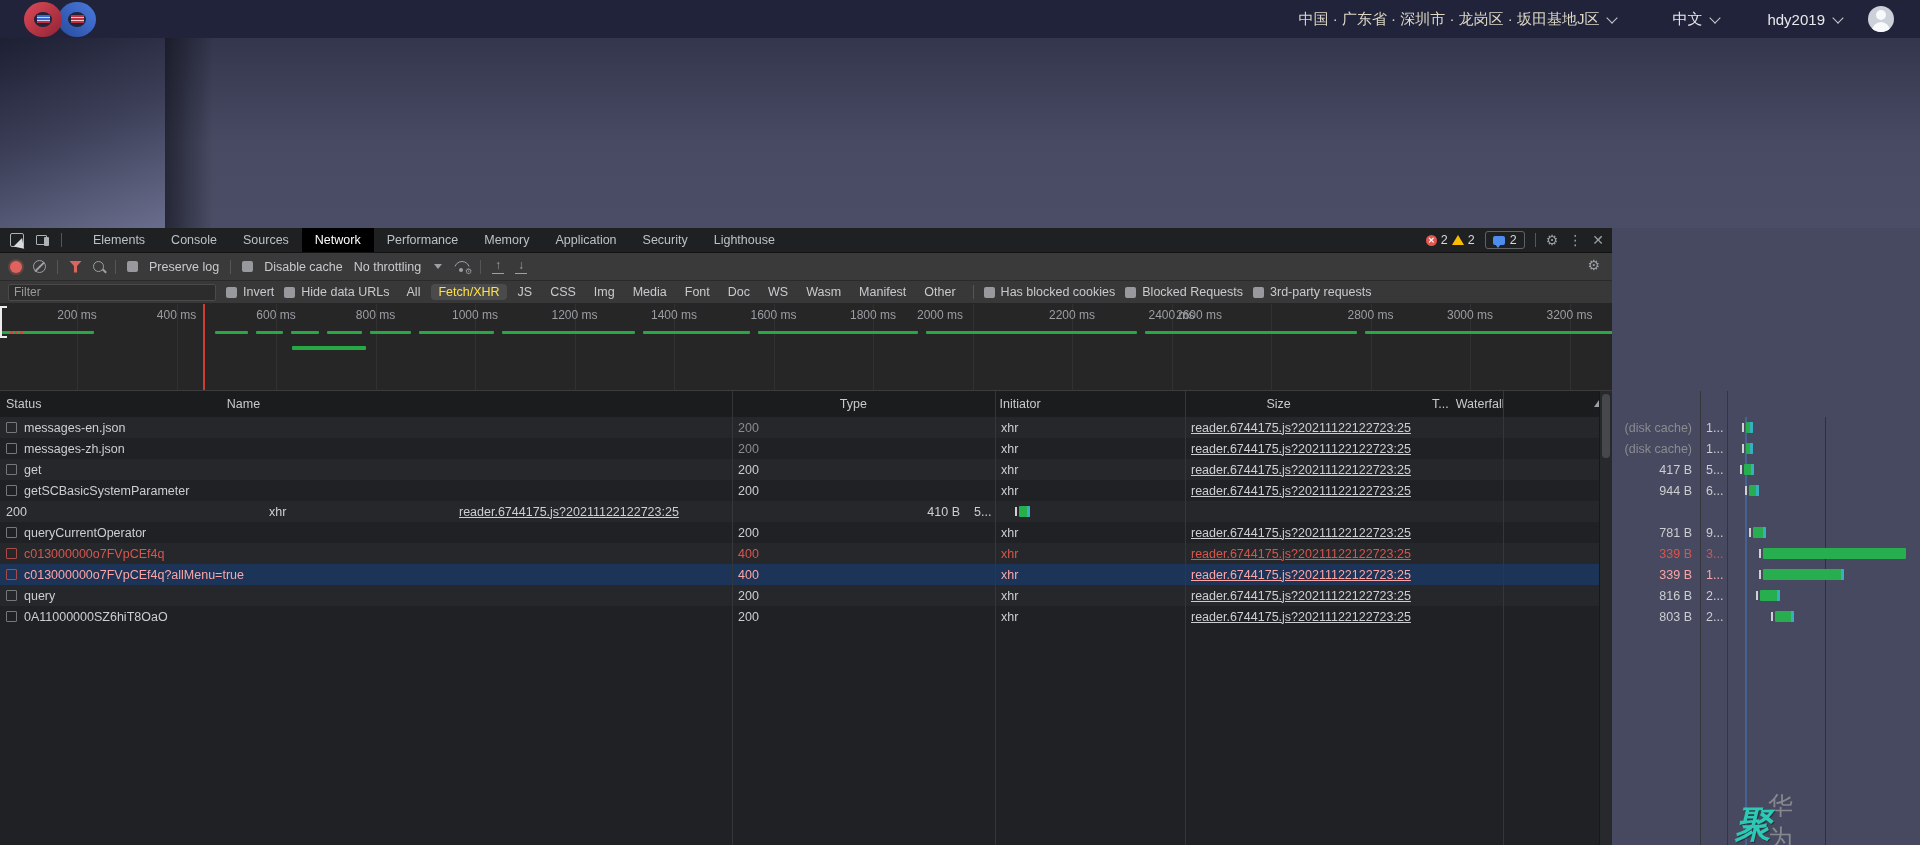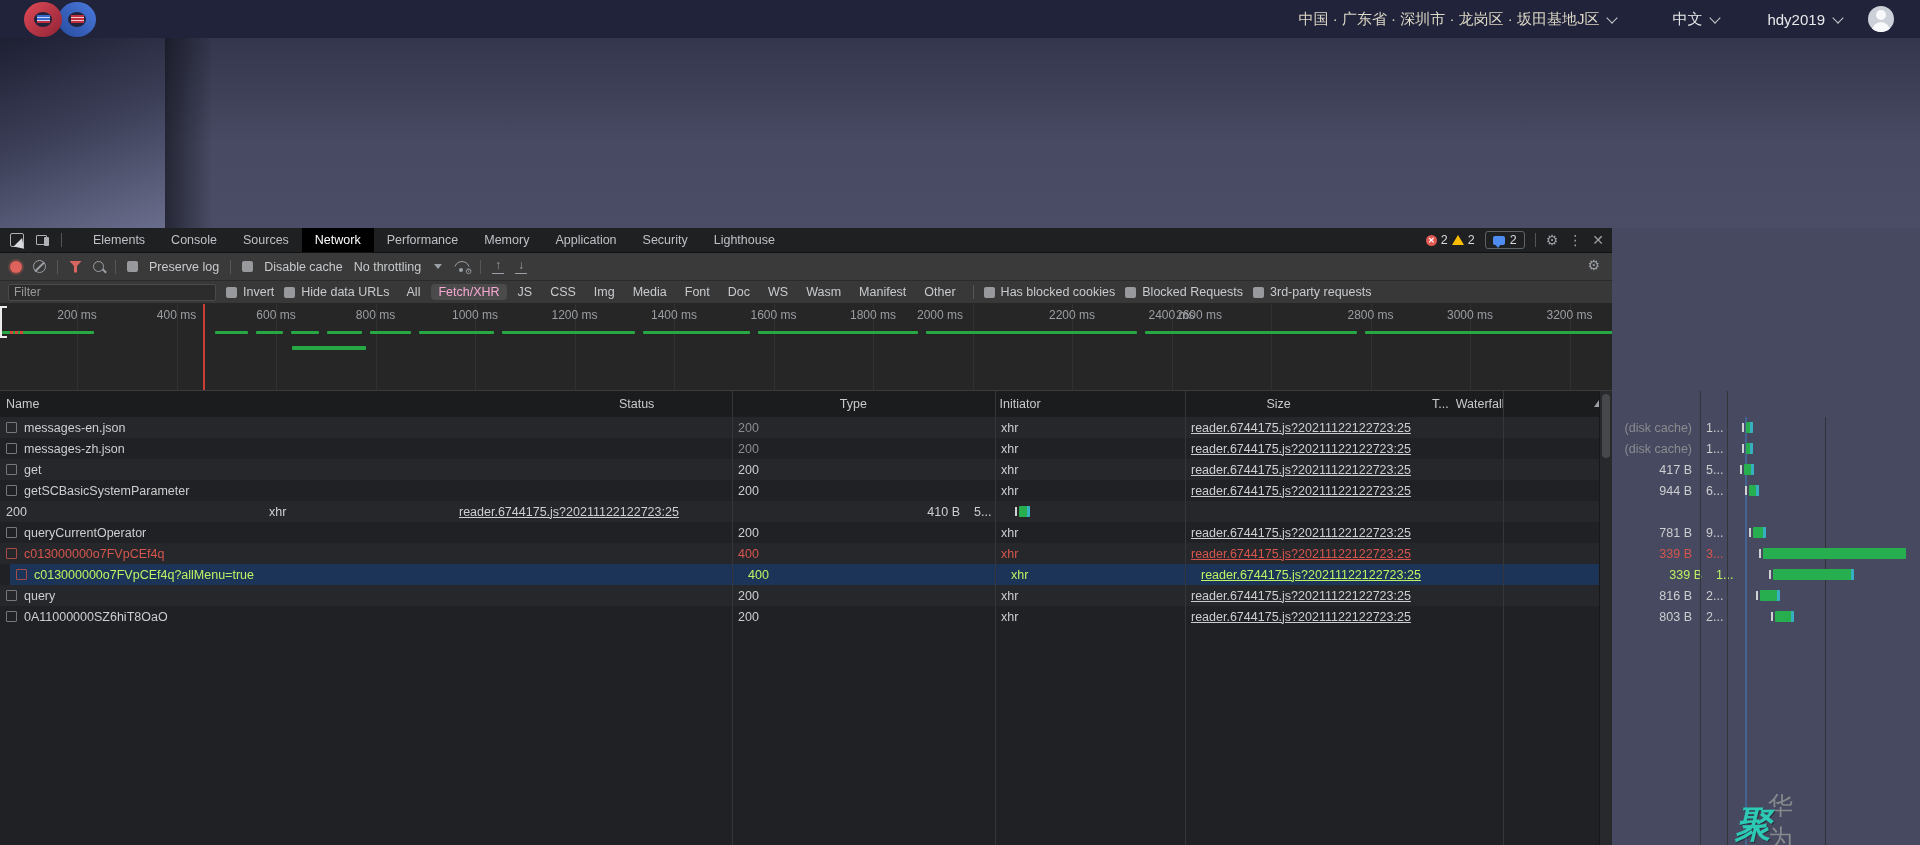--- a/index.html
+++ b/index.html
@@ -79,21 +79,21 @@
   .updown{position:relative;width:12px;height:13px;border-bottom:1.7px solid #9aa0a6;color:#9aa0a6;font-size:12px;line-height:10px;text-align:center;}
   .gear-right{position:absolute;right:12px;top:5px;}
 
   
   .filterbar{height:22px;background:#383838;display:flex;align-items:center;gap:10px;padding-left:8px;border-bottom:1px solid #262626;}
   .filter-input{width:196px;height:15px;background:#2c2c2c;border:1px solid #4a4a4a;border-radius:2px;
                 color:#dadada;font-size:12px;padding:0 5px;font-family:"Liberation Sans",sans-serif;outline:none;}
   .filter-input::placeholder{color:#9a9a9a;}
   .pills{display:flex;align-items:center;gap:4px;}
   .pill{padding:1px 7px;border-radius:4px;color:#c8cacd;}
-  .pill.active{background:#4b4b4b;color:#f9a8d4;}
+  .pill.active{background:#4b4b4b;color:#fde047;}
   .cb-group{display:flex;align-items:center;gap:6px;}
 
   
   .ovw{position:relative;height:86px;background:#262626;border-bottom:1px solid #3c3c3e;overflow:hidden;}
   .tick-label{position:absolute;top:4px;transform:translateX(-50%);color:#9b9ea3;font-size:12px;white-space:nowrap;}
   .gridline{position:absolute;top:0;bottom:0;width:1px;background:rgba(255,255,255,.055);}
   .ov-seg{position:absolute;background:#27a845;border-radius:1px;}
   .ov-redline{position:absolute;left:203px;top:0;bottom:0;width:2px;background:#cc3d33;}
   .ov-redtick{position:absolute;width:3px;height:3px;background:#d14836;top:27px;}
   .ov-bracket{position:absolute;left:0;top:2px;width:5px;height:28px;border:2px solid #ececec;border-right:none;}
@@ -111,21 +111,21 @@
   .net-row.alt{background:#26272a;}
   .net-row.selected{background:#1b3457;}
   .cell{box-sizing:border-box;padding:0 6px;overflow:hidden;white-space:nowrap;flex:none;}
   .c-name{display:flex;align-items:center;gap:7px;}
   .rowbox{width:9px;height:9px;border:1px solid #76777b;border-radius:1px;flex:none;}
   .row-error .rowbox{border-color:#a84a45;}
   .c-size{text-align:right;padding-right:8px;}
   .c-init span{text-decoration:underline;}
   .row-error{color:#d6564e;}
   .net-row .dim{color:#8b8c90;}
-  .net-row.selected.row-error{color:#bef264;margin-left:10px;}
+  .net-row.selected.row-error{color:#fca5a5;}
   .c-wf{position:relative;height:21px;}
   .wf-bar{position:absolute;top:5px;height:11px;background:#27ae4e;border-radius:1px;z-index:3;}
   .wf-bar::before{content:"";position:absolute;left:-4px;top:1px;width:2px;height:9px;background:#d0d1d3;}
   .wf-bar.cap::after{content:"";position:absolute;right:0;top:0;width:3px;height:11px;background:#36b0c0;border-radius:0 1px 1px 0;}
   .blue-line{position:absolute;left:1745px;top:26px;bottom:0;width:2px;background:#44679b;opacity:.85;z-index:2;}
   .wf-grid{position:absolute;left:1825px;top:26px;bottom:0;width:1px;background:#303134;z-index:0;}
 
   
   .wm1{position:absolute;left:1768px;top:398px;font-size:25px;letter-spacing:1px;color:#85888c;z-index:6;}
   .wm2{position:absolute;left:1735px;top:410px;font-size:36px;font-weight:bold;font-style:italic;
@@ -322,22 +322,22 @@
         <div class="ov-seg" style="left: 1365px; top: 27px; width: 259px; height: 3px;"></div>
         <div class="ov-seg" style="left: 1632px; top: 27px; width: 274px; height: 3px;"></div>
         <div class="ov-seg" style="left: 292px; top: 42px; width: 74px; height: 4px;"></div>
         <div class="ov-redtick" style="left: 10px;"></div>
         <div class="ov-redtick" style="left: 15px;"></div>
         <div class="ov-redtick" style="left: 20px;"></div>
       </div>
 
     <div class="table">
       <div class="thead">
+          <div class="th" style="width: 263px;">Status</div>
           <div class="th" style="width: 732px;">Name</div>
-          <div class="th" style="width: 263px;">Status</div>
           <div class="th" style="width: 190px;">Type</div>
           <div class="th" style="width: 318px;">Initiator</div>
           <div class="th" style="width: 197px;">Size</div>
           <div class="th" style="width: 27px;">T...</div>
           <div class="th" style="width: 193px;">Waterfall<div class="sort-arrow"></div></div>
         </div>
       <div class="rows">
           <div class="net-row alt">
             <div class="cell c-name" style="width: 732px;">
               <div class="rowbox"></div>

